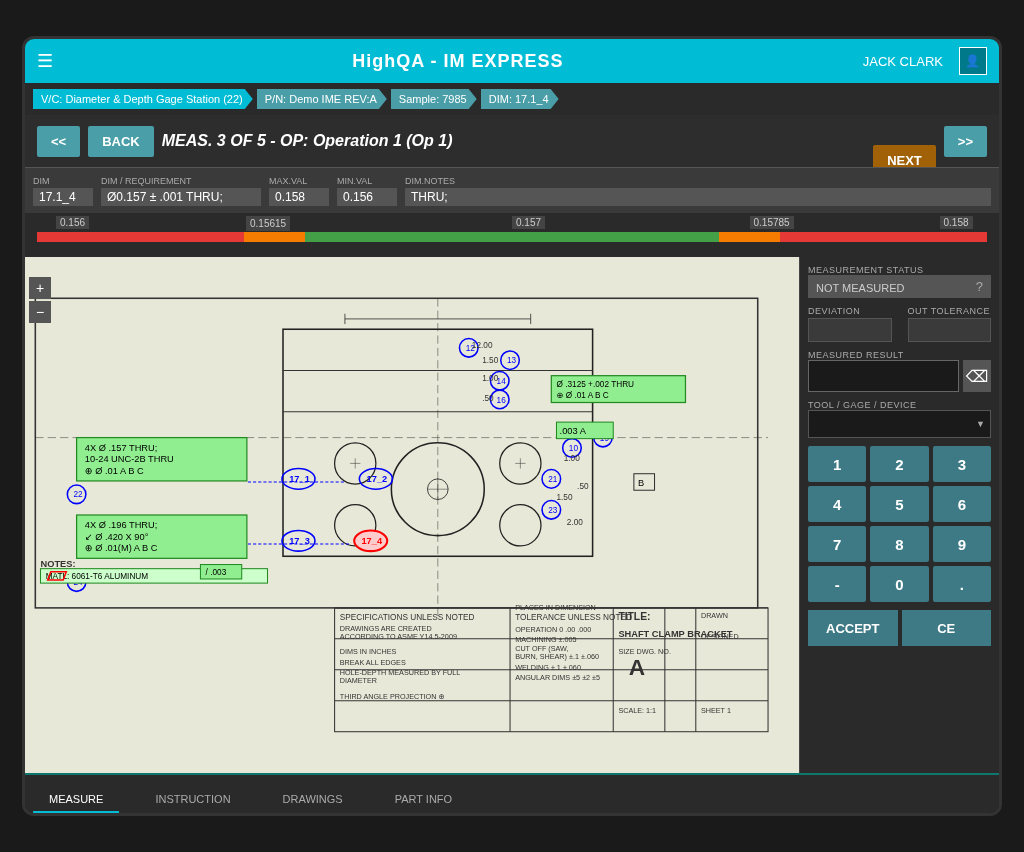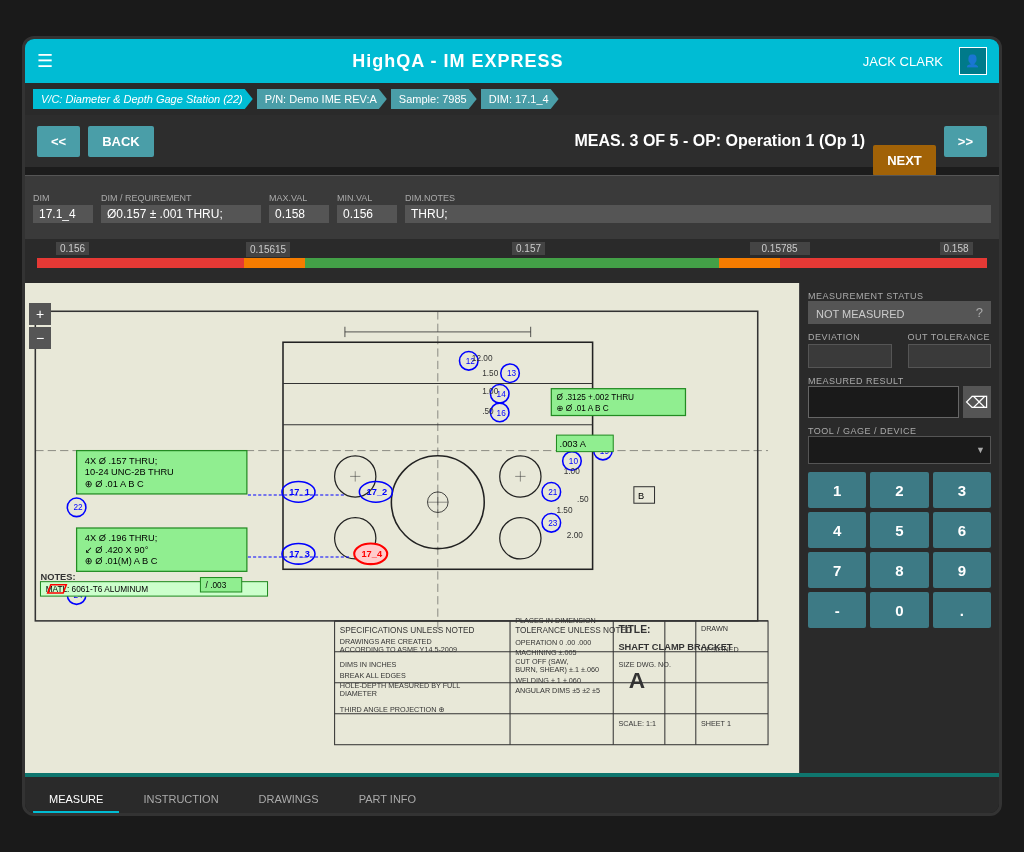--- a/index.html
+++ b/index.html
@@ -76,21 +76,20 @@
       background: #4a9ea8;
       color: white;
       font-size: 11px;
       padding: 4px 10px 4px 8px;
       position: relative;
       clip-path: polygon(0 0, calc(100% - 8px) 0, 100% 50%, calc(100% - 8px) 100%, 0 100%);
       margin-right: 4px;
     }
     .breadcrumb-item:first-child {
       background: #00bcd4;
-      font-style: italic;
     }
     
     .nav-bar {
       background: #2d2d2d;
       height: 52px;
       display: flex;
       align-items: center;
       padding: 0 12px;
       gap: 8px;
       flex-shrink: 0;
@@ -110,33 +109,33 @@
     }
     .nav-btn.next-btn {
       background: #a16207;
       margin-top: 38px;
     }
     .nav-label {
       color: white;
       font-size: 16px;
       font-weight: bold;
       flex: 1;
-      text-align: right;
+      text-align: left;
+      font-style: italic;
     }
     
     .dim-bar {
       background: #3a3a3a;
-      height: 64px;
+      height: 46px;
       display: flex;
       align-items: center;
       padding: 0 8px;
       gap: 8px;
       flex-shrink: 0;
       border-top: 1px solid #555;
-      margin-top: 8px;
     }
     .dim-cell {
       display: flex;
       flex-direction: column;
       gap: 2px;
     }
     .dim-cell-label {
       color: #aaa;
       font-size: 9px;
       text-transform: uppercase;
@@ -347,23 +346,23 @@
       font-weight: bold;
       cursor: pointer;
     }
     
     .bottom-tabs {
       background: #2a2a2a;
       height: 40px;
       display: flex;
       align-items: flex-end;
       padding: 0 8px;
-      gap: 8px;
+      gap: 20px;
       flex-shrink: 0;
-      border-top: 4px solid #0f766e;
+      border-top: 2px solid #0f766e;
     }
     .tab-item {
       padding: 6px 16px;
       color: #aaa;
       font-size: 11px;
       cursor: pointer;
       border-bottom: 2px solid transparent;
       text-transform: uppercase;
     }
     .tab-item.active {
@@ -426,21 +425,21 @@
       <span class="dim-cell-label">DIM.NOTES</span>
       <span class="dim-cell-value" style="min-width:100px">THRU;</span>
     </div>
   </div>
 
   <div class="tolerance-bar-container">
     <div class="tol-bar-wrapper">
       <div style="position:absolute;top:-16px;left:2%;color:#ccc;font-size:10px;background:#444;padding:1px 4px;">0.156</div>
       <div style="position:absolute;top:-16px;left:22%;color:#ccc;font-size:10px;background:#444;padding:2px 4px;">0.15615</div>
       <div style="position:absolute;top:-16px;left:50%;color:#ccc;font-size:10px;background:#444;padding:1px 4px;">0.157</div>
-      <div style="position:absolute;top:-16px;left:75%;color:#ccc;font-size:10px;background:#444;padding:1px 12px;">0.15785</div>
+      <div style="position:absolute;top:-16px;left:75%;color:#ccc;font-size:10px;background:#444;padding:1px 4px;">0.15785</div>
       <div style="position:absolute;top:-16px;left:95%;color:#ccc;font-size:10px;background:#444;padding:1px 4px;">0.158</div>
       <div class="tol-bar-bg">
         <div class="tol-red-left"></div>
         <div class="tol-orange"></div>
         <div class="tol-green"></div>
         <div class="tol-orange-right"></div>
         <div class="tol-red-right"></div>
       </div>
     </div>
   </div>
@@ -662,20 +661,24 @@
         <button class="num-btn">5</button>
         <button class="num-btn">6</button>
         <button class="num-btn">7</button>
         <button class="num-btn">8</button>
         <button class="num-btn">9</button>
         <button class="num-btn">-</button>
         <button class="num-btn">0</button>
         <button class="num-btn">.</button>
       </div>
 
+      <div class="action-row">
+        <button class="accept-btn">ACCEPT</button>
+        <button class="ce-btn">CE</button>
+      </div>
     </div>
   </div>
 
   <div class="bottom-tabs">
     <div class="tab-item active">MEASURE</div>
     <div class="tab-item">INSTRUCTION</div>
     <div class="tab-item">DRAWINGS</div>
     <div class="tab-item">PART INFO</div>
   </div>
 </div>

